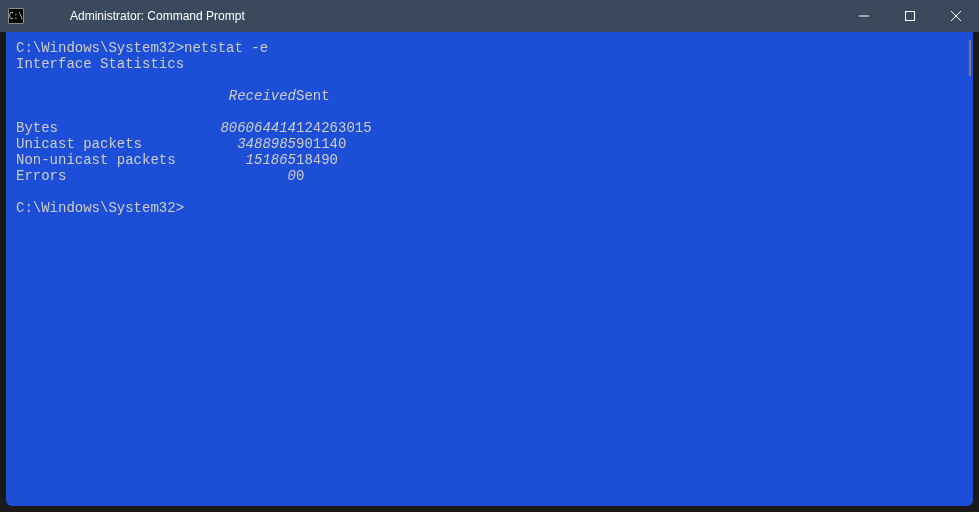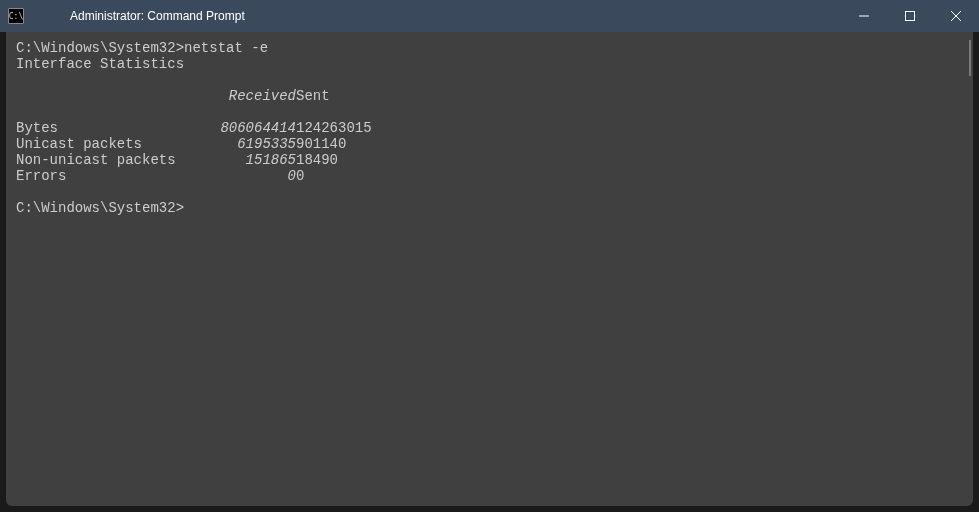--- a/index.html
+++ b/index.html
@@ -42,21 +42,21 @@
       width: 46px;
       height: 32px;
       display: flex;
       align-items: center;
       justify-content: center;
       color: #ffffff;
     }
     .win-btn svg { width: 10px; height: 10px; }
     .terminal-area {
       flex: 1;
-      background: #404040;
+      background: #1d4ed8;
       margin: 0 6px 6px 6px;
       border-radius: 0 0 6px 6px;
       padding: 8px 10px;
       font-family: Consolas, 'Courier New', monospace;
       font-size: 14px;
       line-height: 16px;
       color: #cccccc;
       position: relative;
       overflow: hidden;
     }
@@ -103,19 +103,19 @@
 <div class="terminal-area">
   <div class="scrollbar-stub"></div>
 
   <div class="terminal-line"><span>C:\Windows\System32&gt;</span><span>netstat -e</span></div>
   <div class="terminal-line">Interface Statistics</div>
   <div class="terminal-line"> </div>
   <div class="terminal-line"><span class="col-label"> </span><span class="col-recv">Received</span><span class="col-sent">Sent</span></div>
   <div class="terminal-line"> </div>
 
   <div class="terminal-line"><span class="col-label">Bytes</span><span class="col-recv">806064414</span><span class="col-sent">124263015</span></div>
-  <div class="terminal-line"><span class="col-label">Unicast packets</span><span class="col-recv">6195335</span><span class="col-sent">901140</span></div>
+  <div class="terminal-line"><span class="col-label">Unicast packets</span><span class="col-recv">3488985</span><span class="col-sent">901140</span></div>
   <div class="terminal-line"><span class="col-label">Non-unicast packets</span><span class="col-recv">151865</span><span class="col-sent">18490</span></div>
   <div class="terminal-line"><span class="col-label">Errors</span><span class="col-recv">0</span><span class="col-sent">0</span></div>
 
   <div class="terminal-line"> </div>
   <div class="terminal-line"><span>C:\Windows\System32&gt;</span></div>
 </div>
 
 </body></html>

